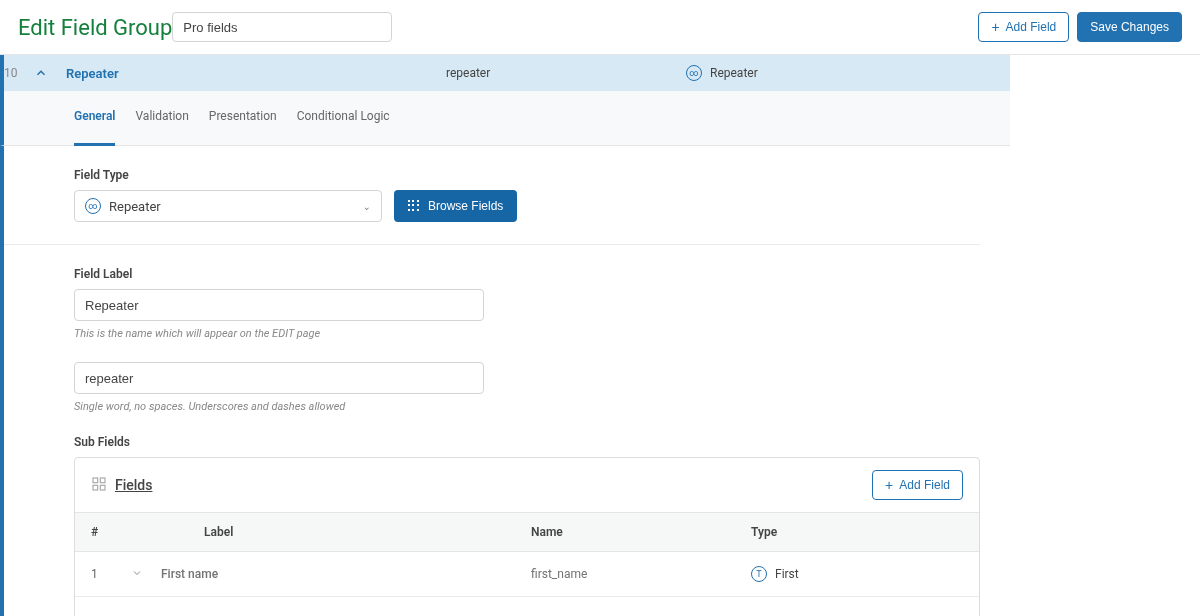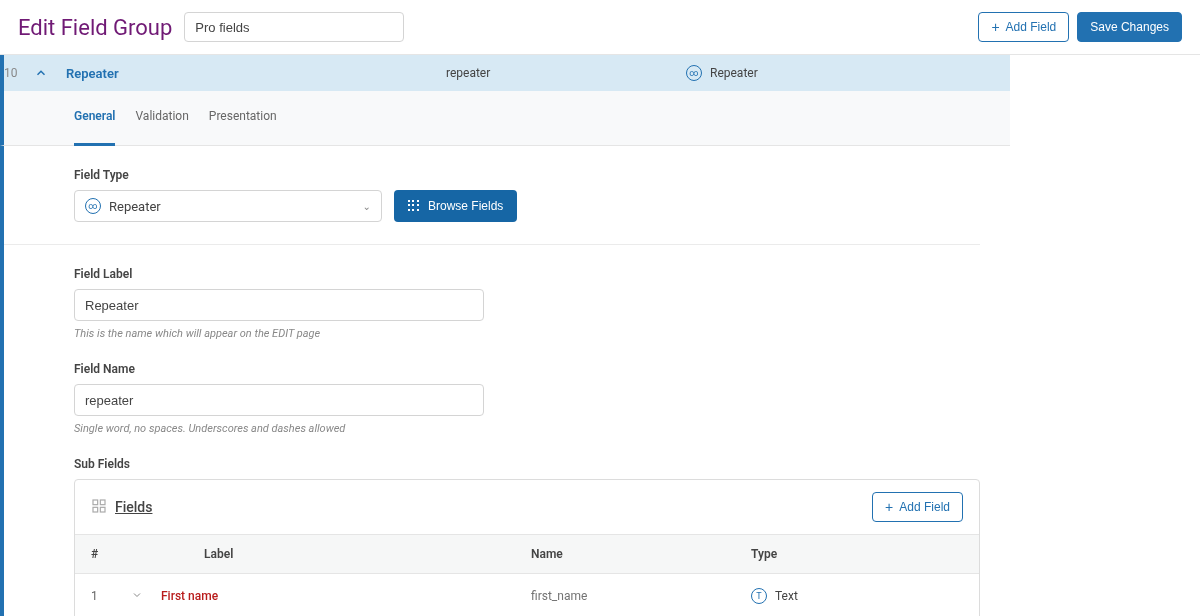--- a/index.html
+++ b/index.html
@@ -11,22 +11,21 @@
     }
     .top-bar {
       display: flex;
       align-items: center;
       padding: 12px 18px;
       border-bottom: 1px solid #e5e5e5;
     }
     .page-title {
       font-size: 22px;
       font-weight: 400;
-      color: #701a75;
-      margin-right: 12px;
+      color: #15803d;
     }
     .title-input {
       width: 220px;
       height: 30px;
       padding: 4px 10px;
       border: 1px solid #d4d4d4;
       border-radius: 4px;
       font-size: 13px;
       color: #444;
     }
@@ -260,21 +259,21 @@
       display: flex;
       align-items: center;
       padding: 14px 16px;
       border-bottom: 1px solid #ebebeb;
       font-size: 12px;
     }
     .sub-row:last-child { border-bottom: none; }
     .sub-row .num { width: 40px; color: #666; }
     .sub-row .exp { width: 30px; color: #888; cursor: pointer; }
     .sub-row .lbl { flex: 0 0 370px; }
-    .sub-row .lbl a { color: #b91c1c; text-decoration: none; font-weight: 500; }
+    .sub-row .lbl a { color: #737373; text-decoration: none; font-weight: 500; }
     .sub-row .nm { flex: 0 0 220px; color: #737373; }
     .sub-row .tp { flex: 1; display: flex; align-items: center; gap: 8px; }
   </style>
 </head>
 <body>
 
 <div class="top-bar">
   <h1 class="page-title">Edit Field Group</h1>
   <input class="title-input" value="Pro fields" style="">
   <div class="top-actions">
@@ -303,20 +302,21 @@
       <span class="field-type-badge">
         <span class="type-icon">∞</span>
         <span>Repeater</span>
       </span>
     </div>
 
     <div class="tabset">
       <div class="tab active">General</div>
       <div class="tab">Validation</div>
       <div class="tab">Presentation</div>
+      <div class="tab">Conditional Logic</div>
     </div>
 
     <div class="field-body">
 
       <div class="form-row">
         <label class="form-label">Field Type</label>
         <div class="type-select-row">
           <div class="type-select">
             <span class="type-icon">∞</span>
             <span class="sel-label">Repeater</span>
@@ -341,21 +341,20 @@
 
       <div class="divider"></div>
 
       <div class="form-row">
         <label class="form-label">Field Label</label>
         <input class="txt-input w410" value="Repeater" style="">
         <div class="form-help">This is the name which will appear on the EDIT page</div>
       </div>
 
       <div class="form-row">
-        <label class="form-label">Field Name</label>
         <input class="txt-input w410" value="repeater" style="">
         <div class="form-help">Single word, no spaces. Underscores and dashes allowed</div>
       </div>
 
       <div class="form-row">
         <label class="form-label">Sub Fields</label>
 
         <div class="subfields-box">
           <div class="subfields-header">
             <div class="hdr-title">
@@ -387,21 +386,21 @@
             <div class="num">1</div>
             <div class="exp">
               <svg width="12" height="12" viewBox="0 0 24 24" fill="none" stroke="currentColor" stroke-width="2">
                   <polyline points="6 9 12 15 18 9"></polyline>
                 </svg>
             </div>
             <div class="lbl"><a href="#">First name</a></div>
             <div class="nm">first_name</div>
             <div class="tp">
               <span class="type-icon">T</span>
-              <span>Text</span>
+              <span>First</span>
             </div>
           </div>
 
           <div class="sub-row">
             
             
             
             
             
           </div>

